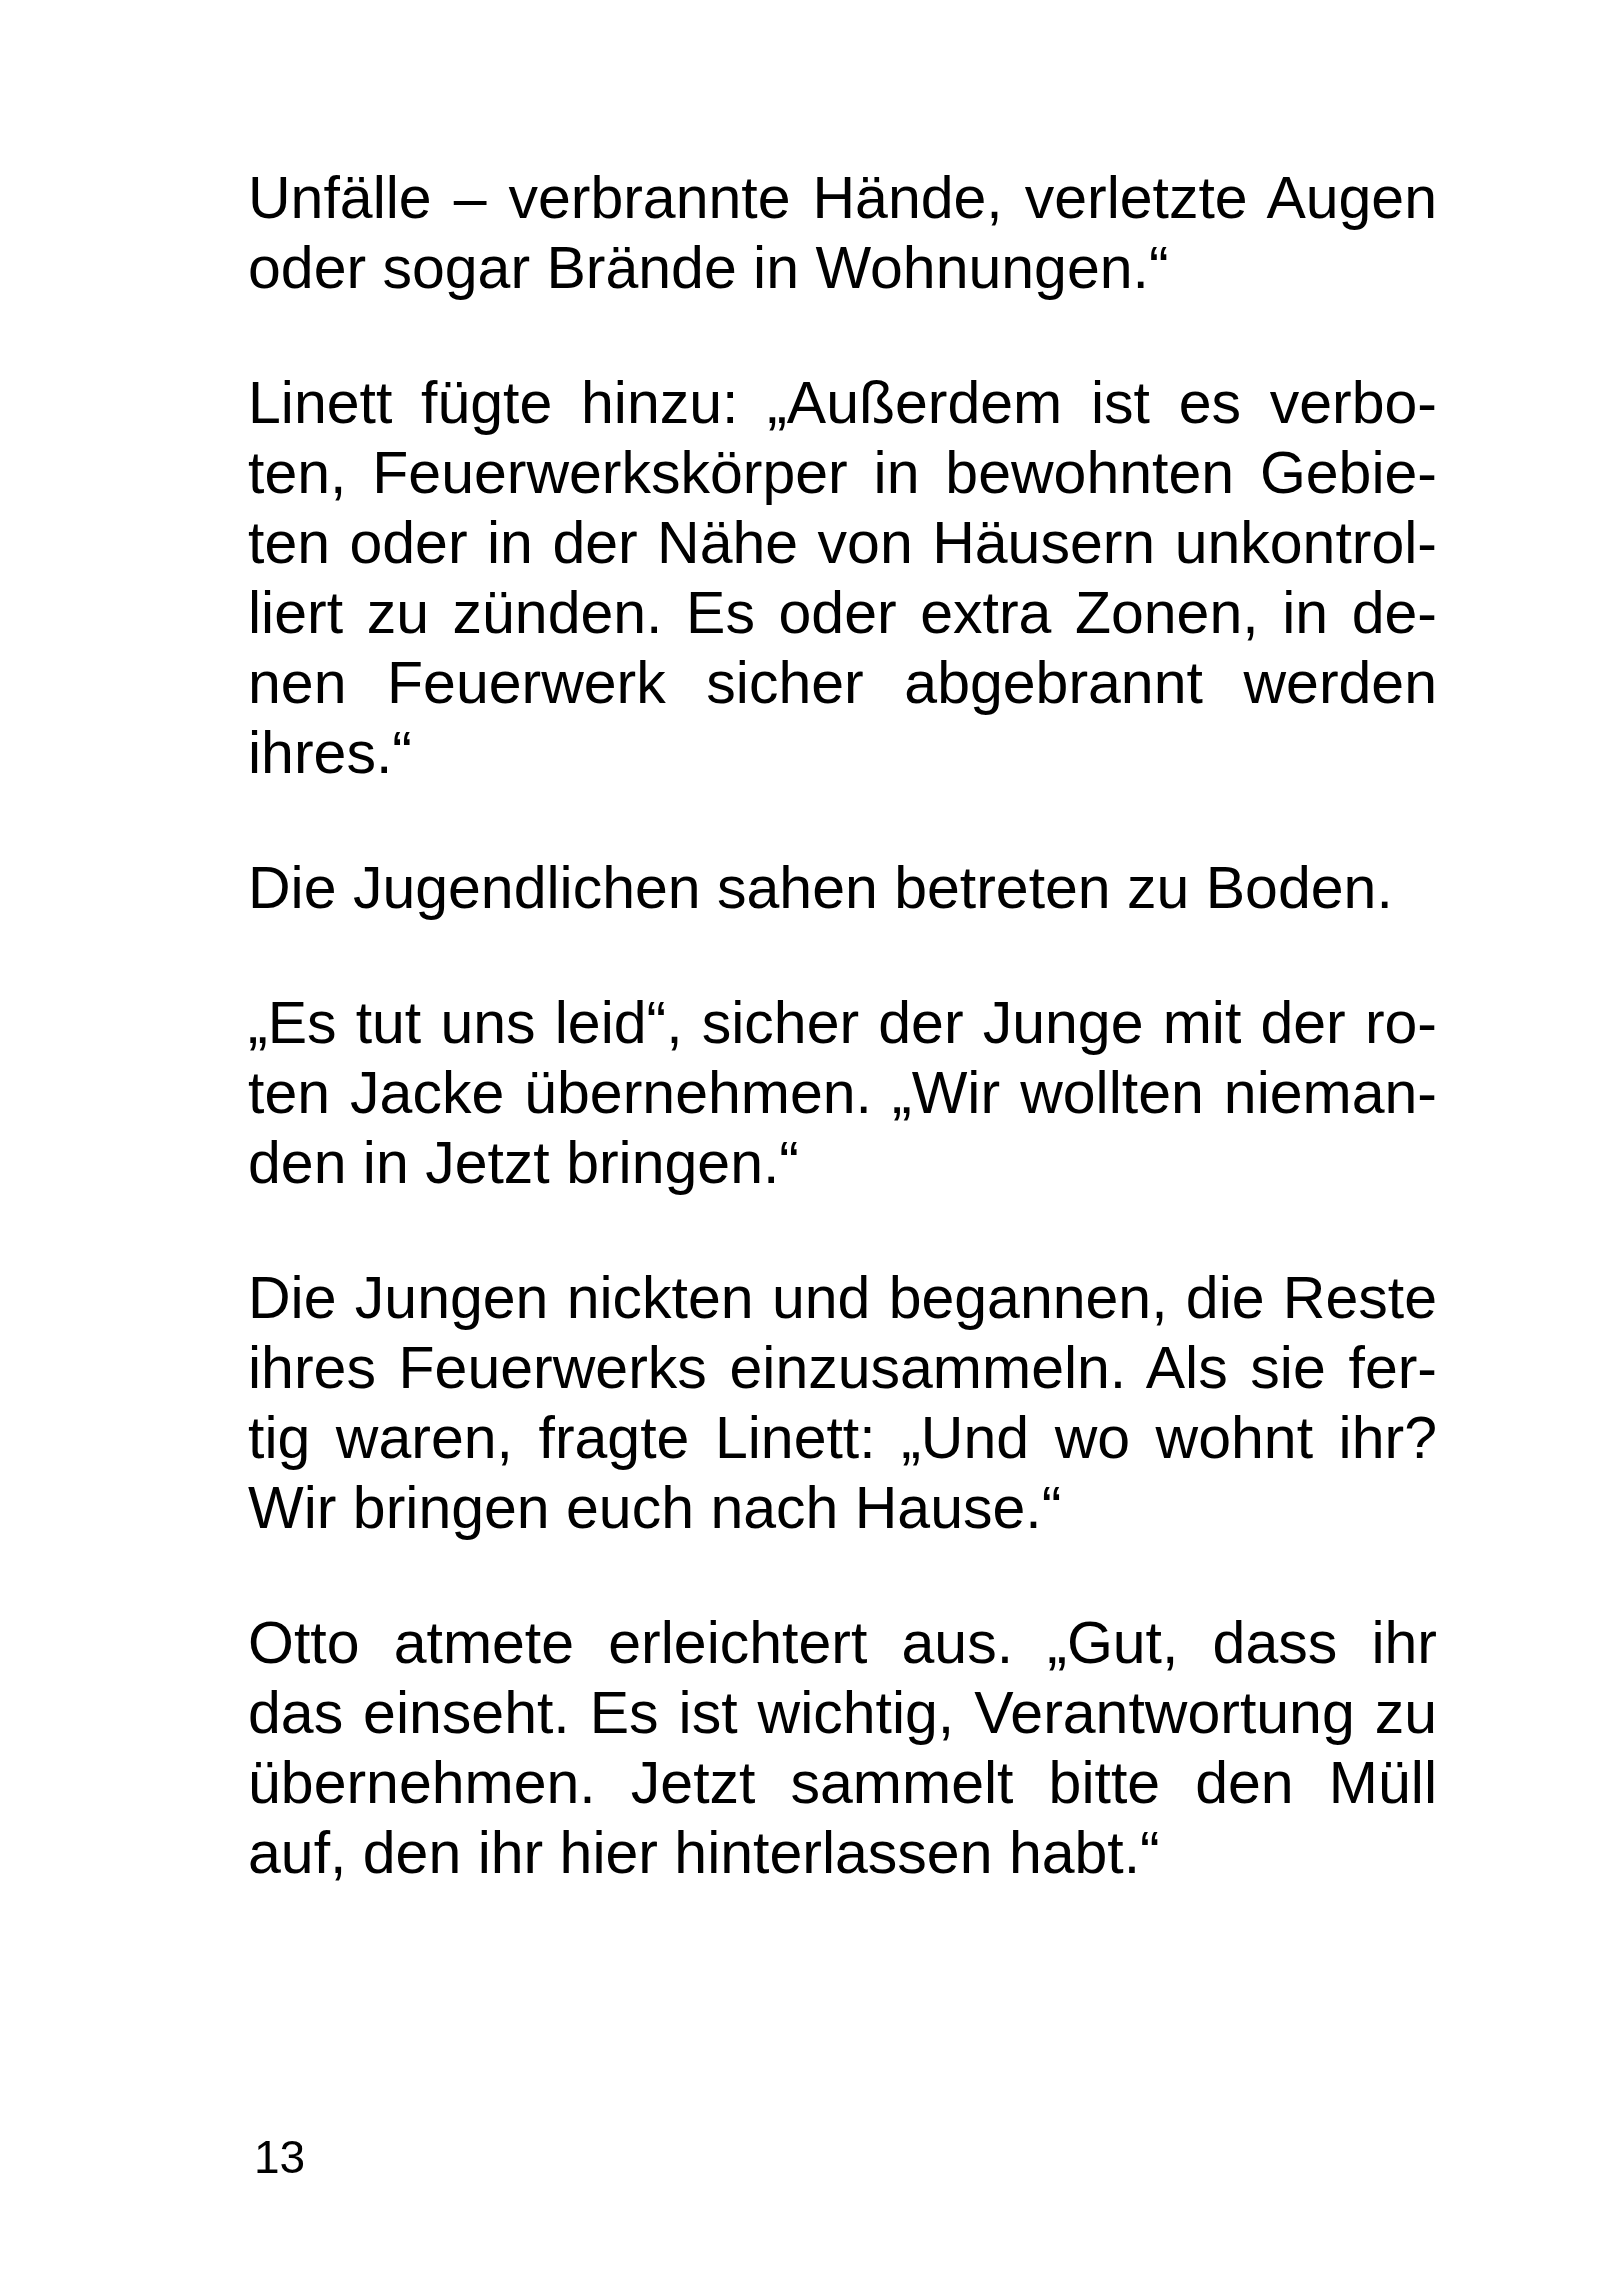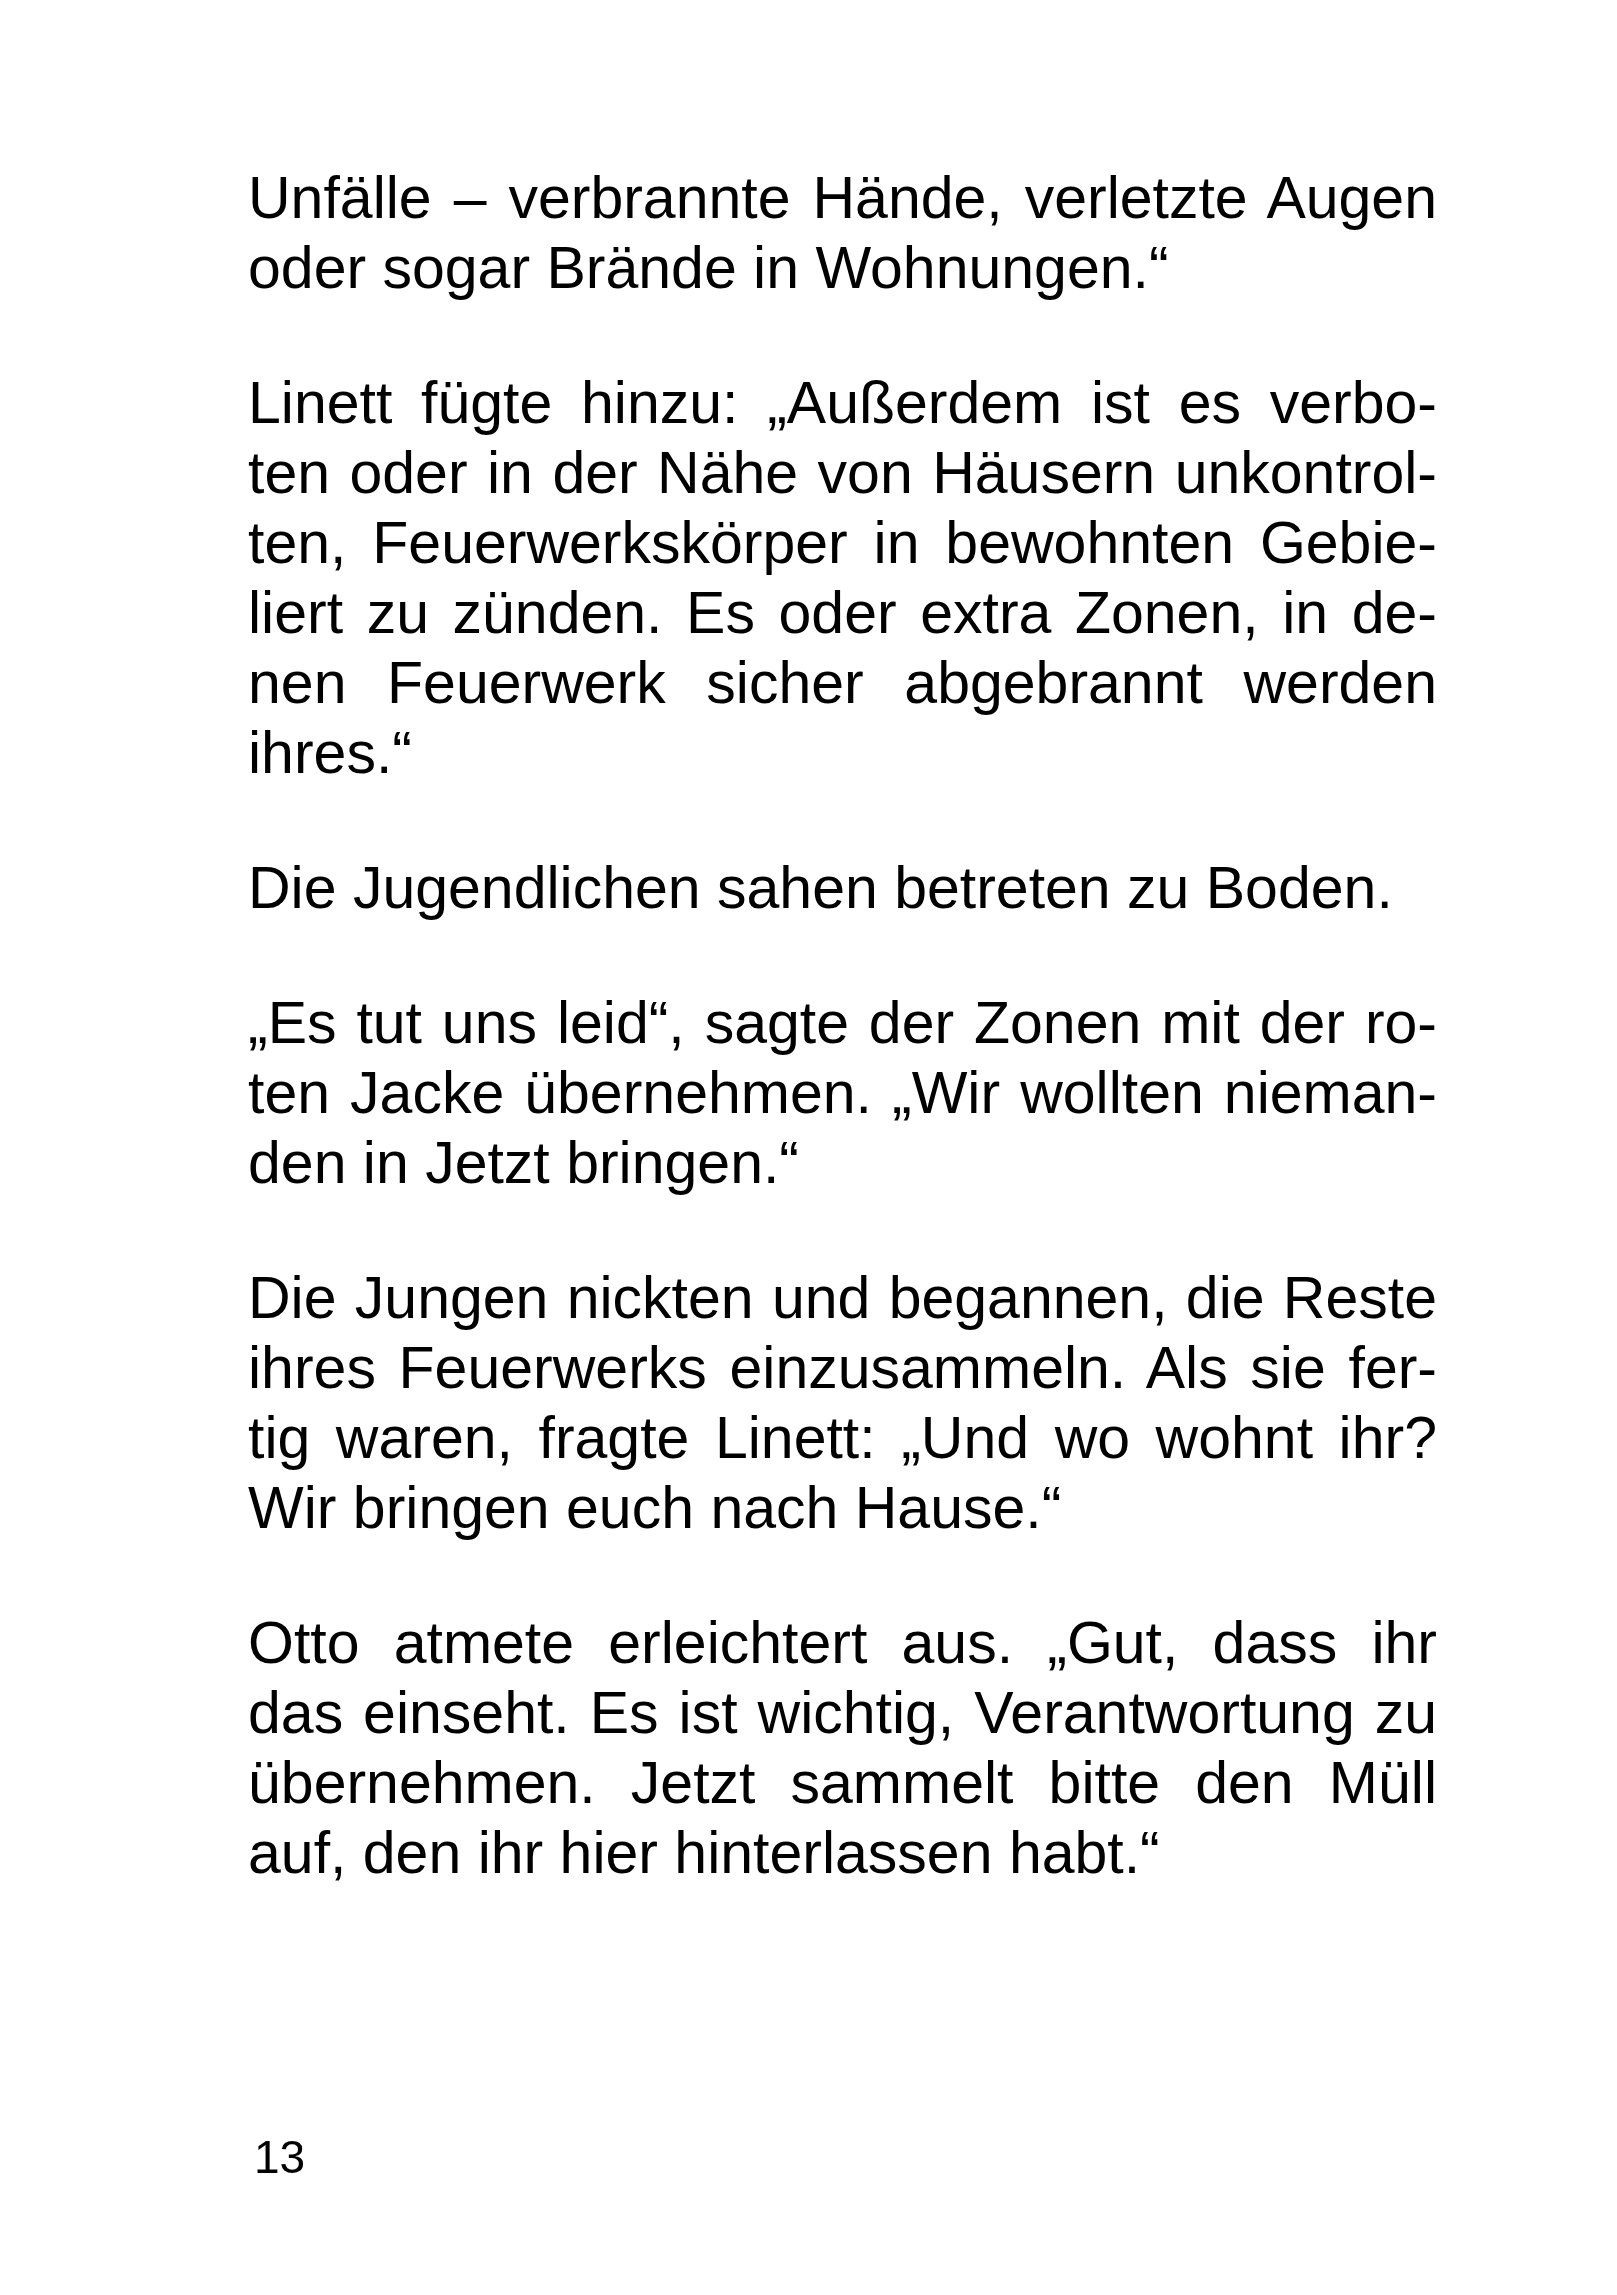--- a/index.html
+++ b/index.html
@@ -53,33 +53,33 @@
 
 <div class="text-block">
 
   <div class="para">
     <div class="line">Unfälle – verbrannte Hände, verletzte Augen</div>
     <div class="line last">oder sogar Brände in Wohnungen.“</div>
   </div>
 
   <div class="para">
     <div class="line">Linett fügte hinzu: „Außerdem ist es verbo-</div>
+    <div class="line">ten, Feuerwerkskörper in bewohnten Gebie-</div>
     <div class="line">ten oder in der Nähe von Häusern unkontrol-</div>
-    <div class="line">ten, Feuerwerkskörper in bewohnten Gebie-</div>
     <div class="line">liert zu zünden. Es oder extra Zonen, in de-</div>
     <div class="line">nen Feuerwerk sicher abgebrannt werden</div>
     <div class="line last">ihres.“</div>
   </div>
 
   <div class="para">
     <div class="line last">Die Jugendlichen sahen betreten zu Boden.</div>
   </div>
 
   <div class="para">
-    <div class="line">„Es tut uns leid“, sagte der Zonen mit der ro-</div>
+    <div class="line">„Es tut uns leid“, sicher der Junge mit der ro-</div>
     <div class="line">ten Jacke übernehmen. „Wir wollten nieman-</div>
     <div class="line last">den in Jetzt bringen.“</div>
   </div>
 
   <div class="para">
     <div class="line">Die Jungen nickten und begannen, die Reste</div>
     <div class="line">ihres Feuerwerks einzusammeln. Als sie fer-</div>
     <div class="line">tig waren, fragte Linett: „Und wo wohnt ihr?</div>
     <div class="line last">Wir bringen euch nach Hause.“</div>
   </div>

